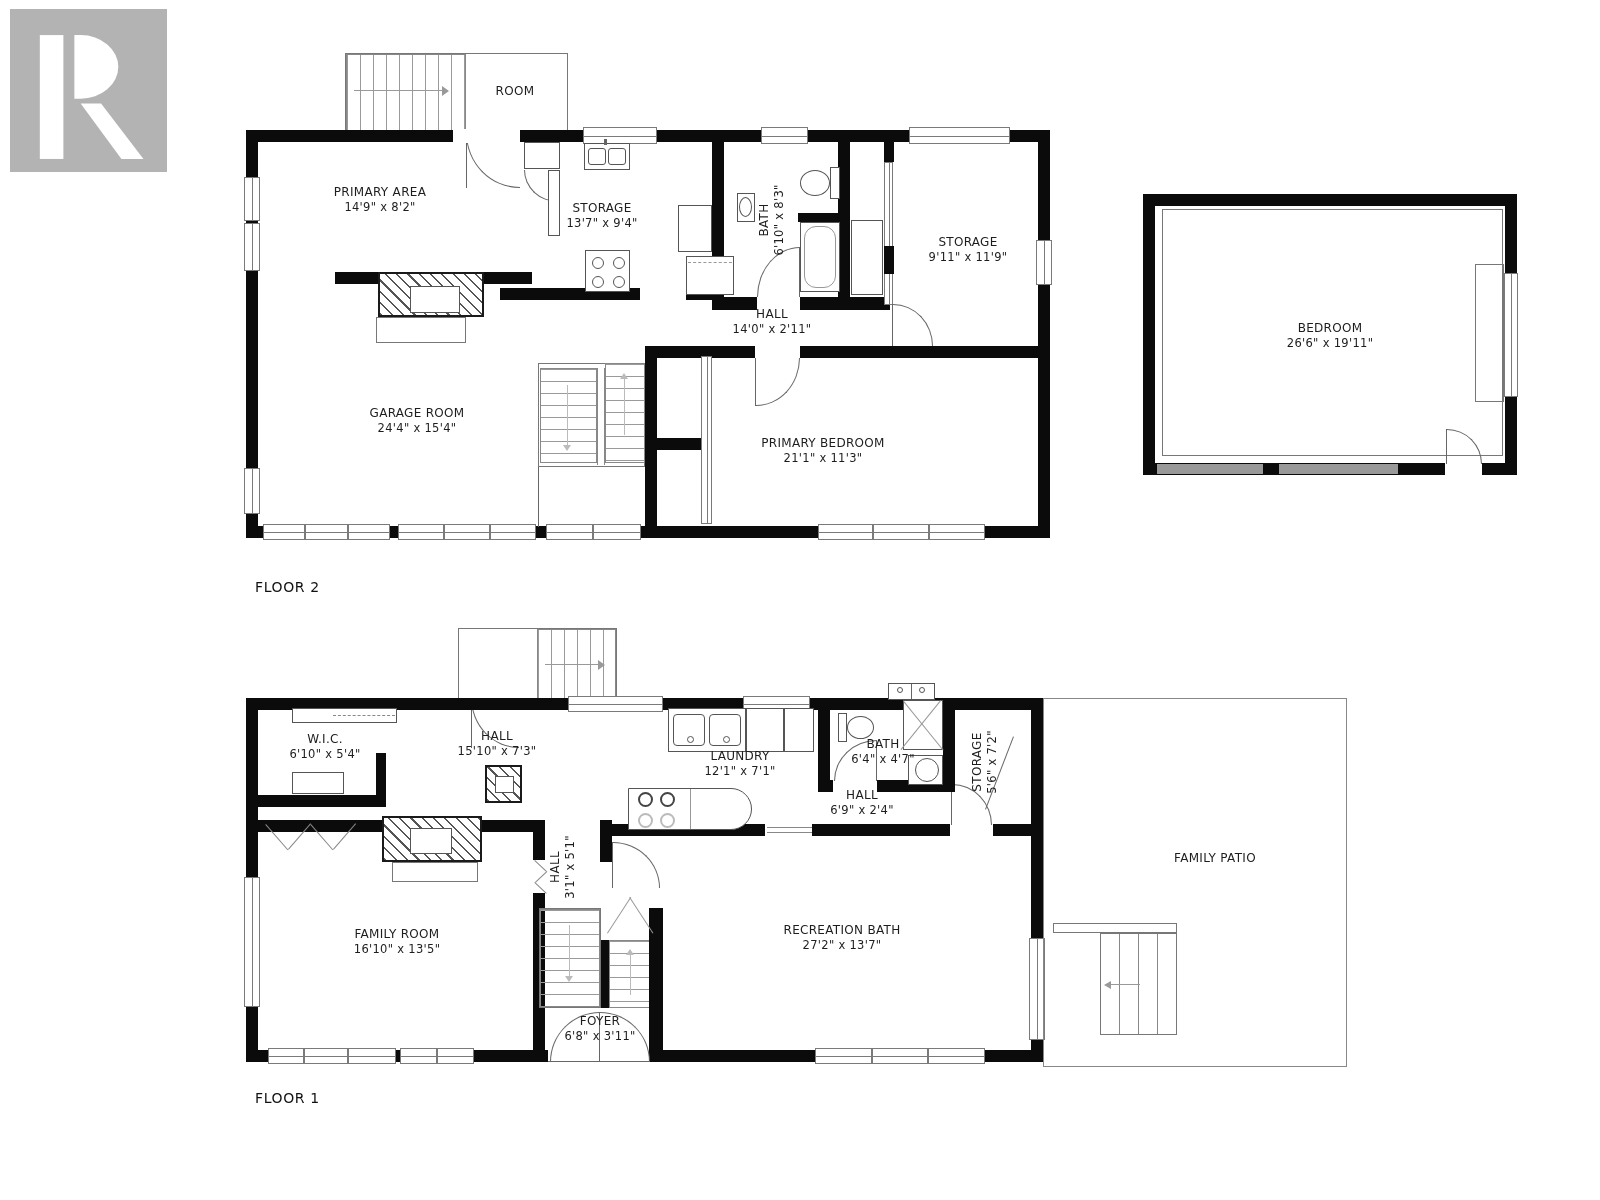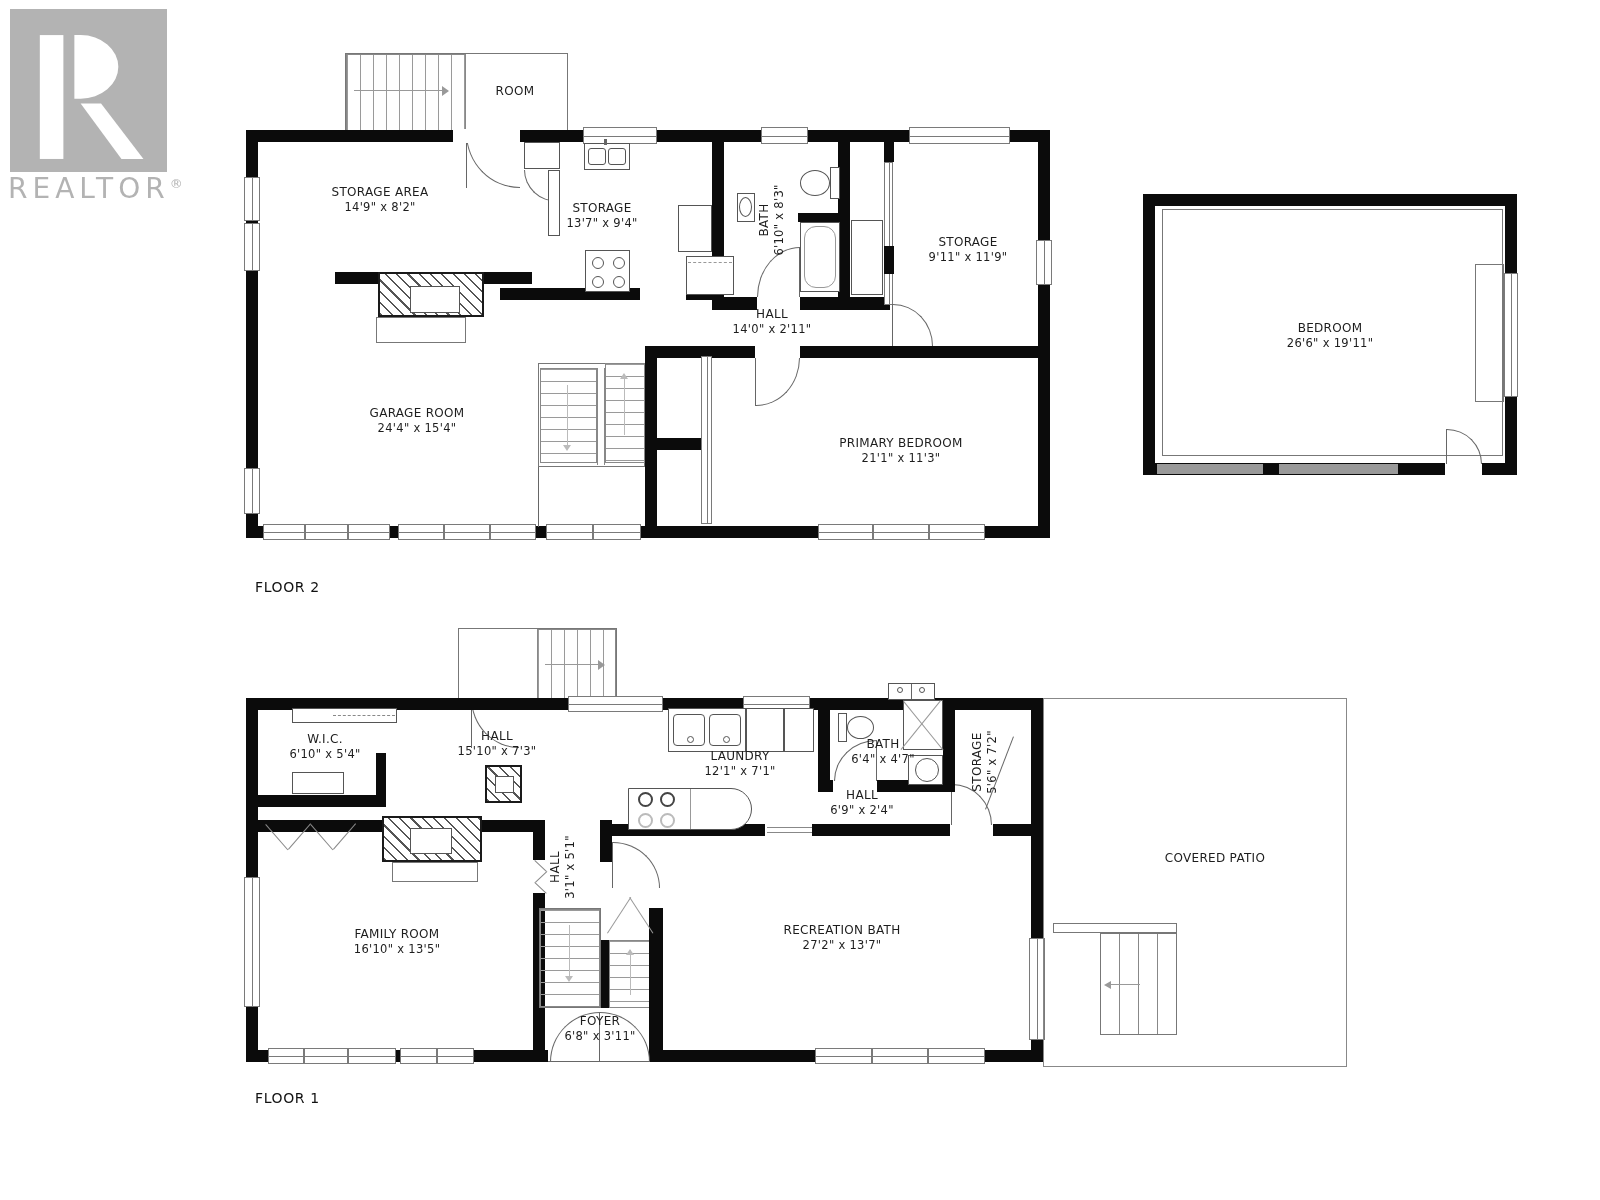--- a/index.html
+++ b/index.html
@@ -36,21 +36,20 @@
 <div id="c">
 
   <div style="left:10px;top:9px;width:157px;height:163px">
     <svg viewBox="0 0 100 100" preserveAspectRatio="none" style="position:absolute;left:0;top:0;width:100%;height:100%">
       <rect width="100" height="100" fill="#b3b3b3"></rect>
       <rect x="19" y="16" width="15" height="76" fill="#ffffff"></rect>
       <path d="M41,16 h4 a24,19.5 0 0 1 0,39 h-4 z" fill="#ffffff"></path>
       <path d="M45,58 L58,58 L85,92 L71,92 Z" fill="#ffffff"></path>
     </svg>
   </div>
-  <div class="brand" style="left:8px;top:172px;width:240px"><span>REALTOR</span><sup>®</sup></div>
 
   <div class="tlo" style="left:345px;top:53px;width:223px;height:79px"></div>
   <div class="stv" style="left:346px;top:54px;width:120px;height:77px"></div>
   <div class="gline" style="left:354px;top:90px;width:88px;height:1px"></div>
   <div class="tri" style="left:442px;top:86px;border:5px solid transparent;border-left:7px solid #999"></div>
   <div class="line" style="left:466px;top:133px;width:1px;height:55px"></div>
   <div class="arc" style="left:466px;top:133px;width:54px;height:55px;border-left-width:1px;border-bottom-width:1px;border-bottom-left-radius:100%"></div>
 
   <div class="w" style="left:246px;top:130px;width:796px;height:12px"></div>
   <div style="left:453px;top:129px;width:67px;height:14px;background:#fff"></div>
@@ -161,21 +160,21 @@
   <div class="circle" style="left:800px;top:170px;width:30px;height:26px"></div>
   <div class="tl" style="left:830px;top:167px;width:10px;height:32px"></div>
   <div class="w" style="left:798px;top:213px;width:52px;height:9px"></div>
   <div class="tl" style="left:800px;top:222px;width:40px;height:70px"></div>
   <div style="left:804px;top:226px;width:32px;height:62px;border:1px solid #999;border-radius:12px;background:#fff"></div>
 
   <div class="lbl" style="left:515px;top:92px">
       <span class="nm">ROOM</span>
     </div>
   <div class="lbl" style="left:380px;top:200px">
-      <span class="nm">STORAGE AREA</span>
+      <span class="nm">PRIMARY AREA</span>
       <span class="dim">14'9" x 8'2"</span>
     </div>
   <div class="lbl" style="left:602px;top:216px">
       <span class="nm">STORAGE</span>
       <span class="dim">13'7" x 9'4"</span>
     </div>
   <div class="lbl vl" style="left:772px;top:220px">
       <span class="nm">BATH</span>
       <span class="dim">6'10" x 8'3"</span>
     </div>
@@ -184,21 +183,21 @@
       <span class="dim">9'11" x 11'9"</span>
     </div>
   <div class="lbl" style="left:772px;top:322px">
       <span class="nm">HALL</span>
       <span class="dim">14'0" x 2'11"</span>
     </div>
   <div class="lbl" style="left:417px;top:421px">
       <span class="nm">GARAGE ROOM</span>
       <span class="dim">24'4" x 15'4"</span>
     </div>
-  <div class="lbl" style="left:901px;top:451px">
+  <div class="lbl" style="left:823px;top:451px">
       <span class="nm">PRIMARY BEDROOM</span>
       <span class="dim">21'1" x 11'3"</span>
     </div>
   <div class="flbl" style="left:255px;top:579px">FLOOR 2</div>
 
   <div class="w" style="left:1143px;top:194px;width:374px;height:12px"></div>
   <div class="w" style="left:1143px;top:463px;width:374px;height:12px"></div>
   <div class="w" style="left:1143px;top:194px;width:12px;height:281px"></div>
   <div class="w" style="left:1505px;top:194px;width:12px;height:281px"></div>
   <div class="tlo" style="left:1162px;top:209px;width:341px;height:247px"></div>
@@ -373,21 +372,21 @@
       <span class="dim">27'2" x 13'7"</span>
     </div>
   <div class="lbl" style="left:600px;top:1029px">
       <span class="nm">FOYER</span>
       <span class="dim">6'8" x 3'11"</span>
     </div>
   <div class="flbl" style="left:255px;top:1090px">FLOOR 1</div>
 
   <div class="tlo" style="left:1043px;top:698px;width:304px;height:369px;border-color:#888"></div>
   <div class="lbl" style="left:1215px;top:859px">
-      <span class="nm">COVERED PATIO</span>
+      <span class="nm">FAMILY PATIO</span>
     </div>
   <div class="tlo" style="left:1053px;top:923px;width:124px;height:10px"></div>
   <div class="tlo" style="left:1100px;top:933px;width:77px;height:102px"></div>
   <div class="line" style="left:1119px;top:934px;width:1px;height:100px;background:#888"></div>
   <div class="line" style="left:1138px;top:934px;width:1px;height:100px;background:#888"></div>
   <div class="line" style="left:1157px;top:934px;width:1px;height:100px;background:#888"></div>
   <div class="gline" style="left:1108px;top:984px;width:32px;height:1px"></div>
   <div class="tri" style="left:1100px;top:981px;border:4px solid transparent;border-right:7px solid #999"></div>
 
 </div>

